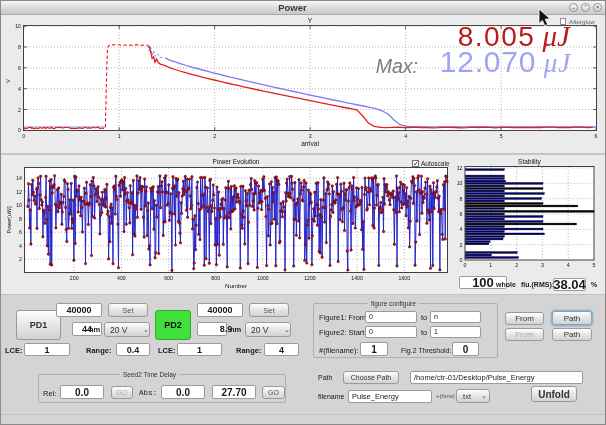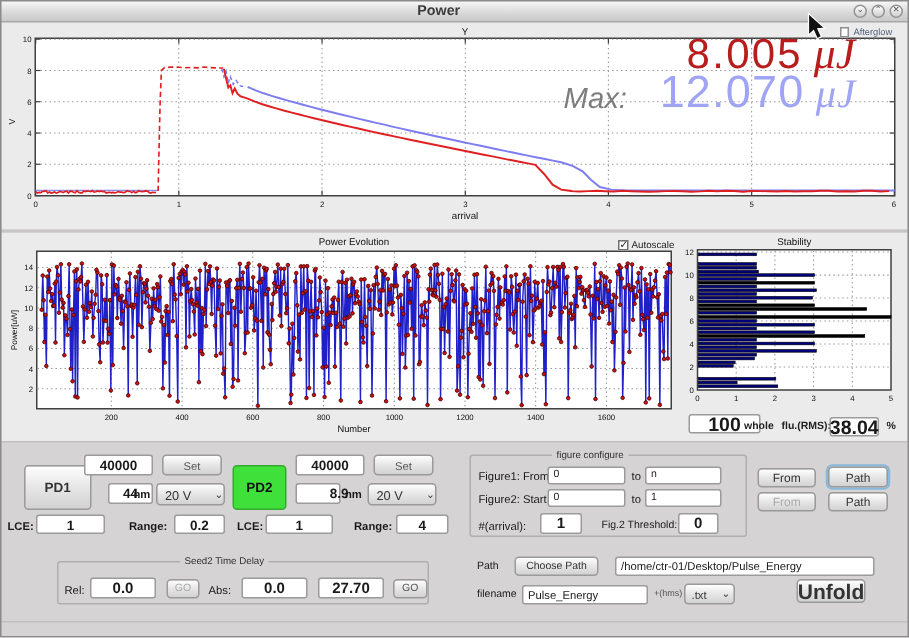--- a/index.html
+++ b/index.html
@@ -923,57 +923,57 @@
 <div class="field" style="left:197px;top:303px;width:46px;height:14px;font-size:9px;">40000</div>
 <div class="btn" style="left:249px;top:303px;width:40px;height:14px;font-size:7.5px;color:#555;">Set</div>
 <div class="field" style="left:197px;top:322px;width:30px;height:14px;font-size:9px;padding-left:28px;">8.9</div>
 <div class="lbl" style="left:230px;top:325px;font-size:7.5px;font-weight:bold;">nm</div>
 <div class="btn" style="left:245px;top:322px;width:46px;height:15px;font-size:8.5px;justify-content:flex-start;padding-left:5px;">20 V</div>
 <div class="lbl" style="left:284px;top:326px;font-size:7px;color:#444;">⌄</div>
 
 <div class="lbl" style="left:5px;top:346px;font-size:7.5px;font-weight:bold;">LCE:</div>
 <div class="field" style="left:24px;top:343px;width:46px;height:13px;font-size:9px;">1</div>
 <div class="lbl" style="left:86px;top:346px;font-size:7.5px;font-weight:bold;">Range:</div>
-<div class="field" style="left:116px;top:343px;width:34px;height:13px;font-size:9px;">0.2</div>
+<div class="field" style="left:116px;top:343px;width:34px;height:13px;font-size:9px;">0.4</div>
 <div class="lbl" style="left:158px;top:346px;font-size:7.5px;font-weight:bold;">LCE:</div>
 <div class="field" style="left:177px;top:343px;width:45px;height:13px;font-size:9px;">1</div>
 <div class="lbl" style="left:236px;top:346px;font-size:7.5px;font-weight:bold;">Range:</div>
 <div class="field" style="left:264px;top:343px;width:35px;height:13px;font-size:9px;">4</div>
 
 <div class="gbox" style="left:38px;top:374px;width:248px;height:29px;"></div>
 <div class="gleg" style="left:120px;top:370.5px;font-size:6.5px;">Seed2 Time Delay</div>
 <div class="lbl" style="left:43px;top:389px;font-size:7.5px;">Rel:</div>
 <div class="field" style="left:60px;top:385px;width:44px;height:14px;font-size:10px;">0.0</div>
 <div class="btn" style="left:111px;top:385.5px;width:22px;height:13px;font-size:7px;color:#aaa;">GO</div>
-<div class="lbl" style="left:139px;top:389px;font-size:7.5px;">Abs:</div>
+<div class="lbl" style="left:139px;top:389px;font-size:7.5px;font-family:Liberation Mono, monospace;">Abs:</div>
 <div class="field" style="left:161px;top:385px;width:44px;height:14px;font-size:10px;">0.0</div>
 <div class="field" style="left:212px;top:385px;width:44px;height:14px;font-size:10px;">27.70</div>
 <div class="btn" style="left:262px;top:385.5px;width:23px;height:13px;font-size:7px;color:#555;">GO</div>
 
 <div class="gbox" style="left:313px;top:303px;width:185px;height:55px;"></div>
 <div class="gleg" style="left:368px;top:299.5px;font-size:6.5px;">figure configure</div>
 <div class="lbl" style="left:319px;top:313px;font-size:7.5px;">Figure1: From</div>
 <div class="field fieldL" style="left:365px;top:310.5px;width:52px;height:12px;font-size:7px;">0</div>
 <div class="lbl" style="left:421px;top:313px;font-size:7.5px;">to</div>
 <div class="field fieldL" style="left:430px;top:310.5px;width:51px;height:12px;font-size:7px;">n</div>
 <div class="lbl" style="left:319px;top:328px;font-size:7.5px;">Figure2: Start</div>
 <div class="field fieldL" style="left:365px;top:325.5px;width:52px;height:12px;font-size:7px;">0</div>
 <div class="lbl" style="left:421px;top:328px;font-size:7.5px;">to</div>
 <div class="field fieldL" style="left:430px;top:325.5px;width:51px;height:12px;font-size:7px;">1</div>
-<div class="lbl" style="left:319px;top:346px;font-size:7.5px;">#(arrival):</div>
+<div class="lbl" style="left:319px;top:346px;font-size:7.5px;">#(filename):</div>
 <div class="field" style="left:360px;top:342px;width:28px;height:14px;font-size:10px;">1</div>
 <div class="lbl" style="left:401px;top:346.5px;font-size:7px;">Fig.2 Threshold:</div>
 <div class="field" style="left:452px;top:342px;width:27px;height:14px;font-size:10px;">0</div>
 
 <div class="btn" style="left:505px;top:312px;width:39px;height:13px;font-size:8px;">From</div>
 <div class="btn" style="left:552px;top:311px;width:40px;height:14px;font-size:8px;box-shadow:0 0 0 1.5px #8ab8da;">Path</div>
 <div class="btn" style="left:505px;top:328px;width:39px;height:13px;font-size:8px;color:#aaa;">From</div>
 <div class="btn" style="left:552px;top:328px;width:40px;height:13px;font-size:8px;">Path</div>
 
 <div class="lbl" style="left:318px;top:374px;font-size:7px;">Path</div>
 <div class="btn" style="left:343px;top:371px;width:56px;height:13px;font-size:7px;">Choose Path</div>
 <div class="field fieldL" style="left:410px;top:370.5px;width:173px;height:13px;font-size:7.5px;text-align:right;">/home/ctr-01/Desktop/Pulse_Energy</div>
 <div class="lbl" style="left:318px;top:393px;font-size:7px;">filename</div>
 <div class="field fieldL" style="left:348px;top:390px;width:84px;height:13px;font-size:7.5px;">Pulse_Energy</div>
 <div class="lbl" style="left:436px;top:393px;font-size:6px;color:#555;">+(hms)</div>
 <div class="btn" style="left:456px;top:389px;width:34px;height:14px;font-size:7.5px;justify-content:flex-start;padding-left:4px;">.txt</div>
 <div class="lbl" style="left:481px;top:392px;font-size:7px;color:#444;">⌄</div>
-<div class="btn" style="left:531px;top:386px;width:46px;height:16px;font-size:14px;font-weight:bold;">Unfold</div>
+<div class="btn" style="left:531px;top:386px;width:46px;height:16px;font-size:10px;font-weight:bold;">Unfold</div>
 
 </body></html>

